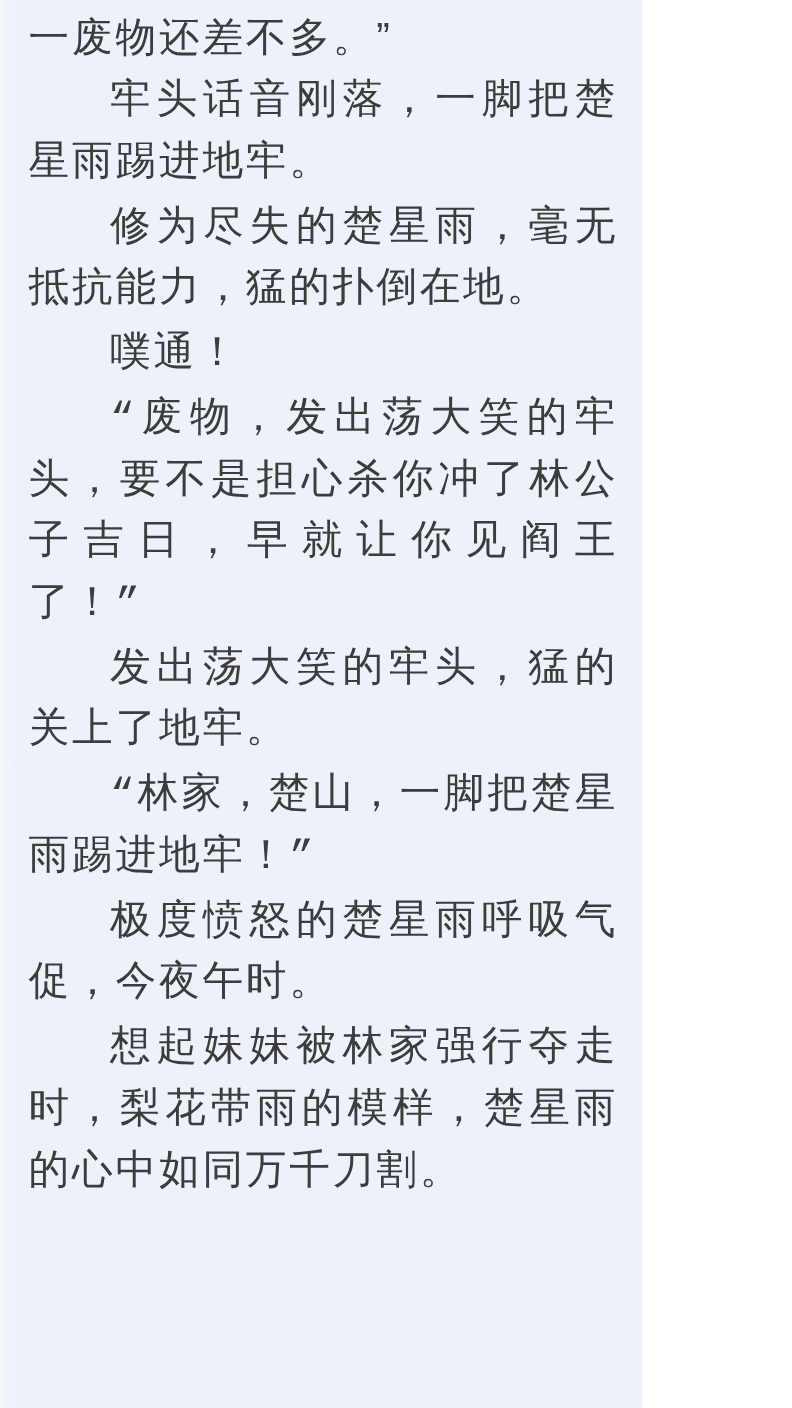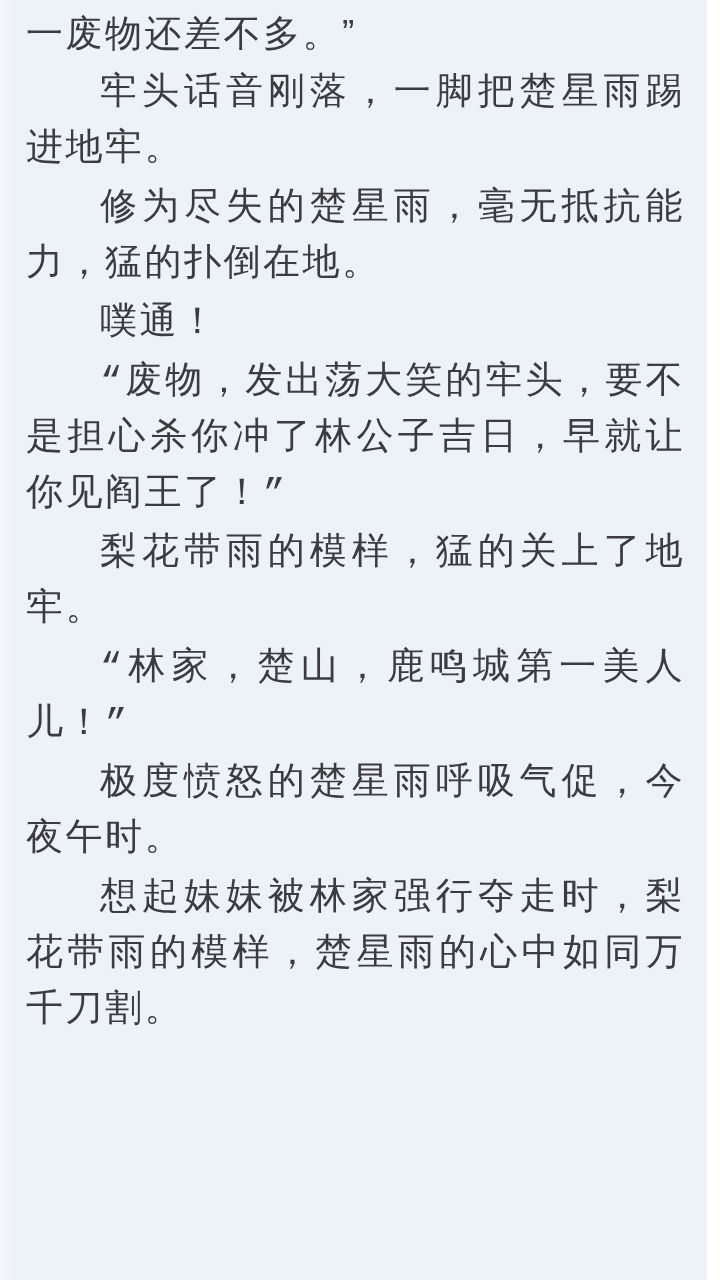--- a/index.html
+++ b/index.html
@@ -8,21 +8,21 @@
     --text-color: #3c3c40;
   }
   * { margin: 0; padding: 0; box-sizing: border-box; }
   html, body {
     width: 720px;
     height: 1280px;
     overflow: hidden;
     font-family: "Liberation Sans", "DejaVu Sans", sans-serif;
   }
   .reader-page {
-    width: 707px;
+    width: 584px;
     height: 1280px;
     background: linear-gradient(90deg,
       var(--page-edge) 0px,
       var(--page-bg) 16px,
       var(--page-bg) 704px,
       var(--page-edge) 720px);
     padding: 6px 22px 0 26px;
     cursor: default;
   }
   .reader-page p {
@@ -43,18 +43,18 @@
 </head>
 <body>
 
 <div class="reader-page">
   <div>
       <p class="">一废物还差不多。”</p>
       <p class="indent">牢头话音刚落，一脚把楚星雨踢进地牢。</p>
       <p class="indent">修为尽失的楚星雨，毫无抵抗能力，猛的扑倒在地。</p>
       <p class="indent">噗通！</p>
       <p class="indent">“废物，发出荡大笑的牢头，要不是担心杀你冲了林公子吉日，早就让你见阎王了！”</p>
-      <p class="indent">梨花带雨的模样，猛的关上了地牢。</p>
-      <p class="indent">“林家，楚山，鹿鸣城第一美人儿！”</p>
+      <p class="indent">发出荡大笑的牢头，猛的关上了地牢。</p>
+      <p class="indent">“林家，楚山，一脚把楚星雨踢进地牢！”</p>
       <p class="indent">极度愤怒的楚星雨呼吸气促，今夜午时。</p>
       <p class="indent">想起妹妹被林家强行夺走时，梨花带雨的模样，楚星雨的心中如同万千刀割。</p>
     </div>
 </div>
 
 </body></html>

